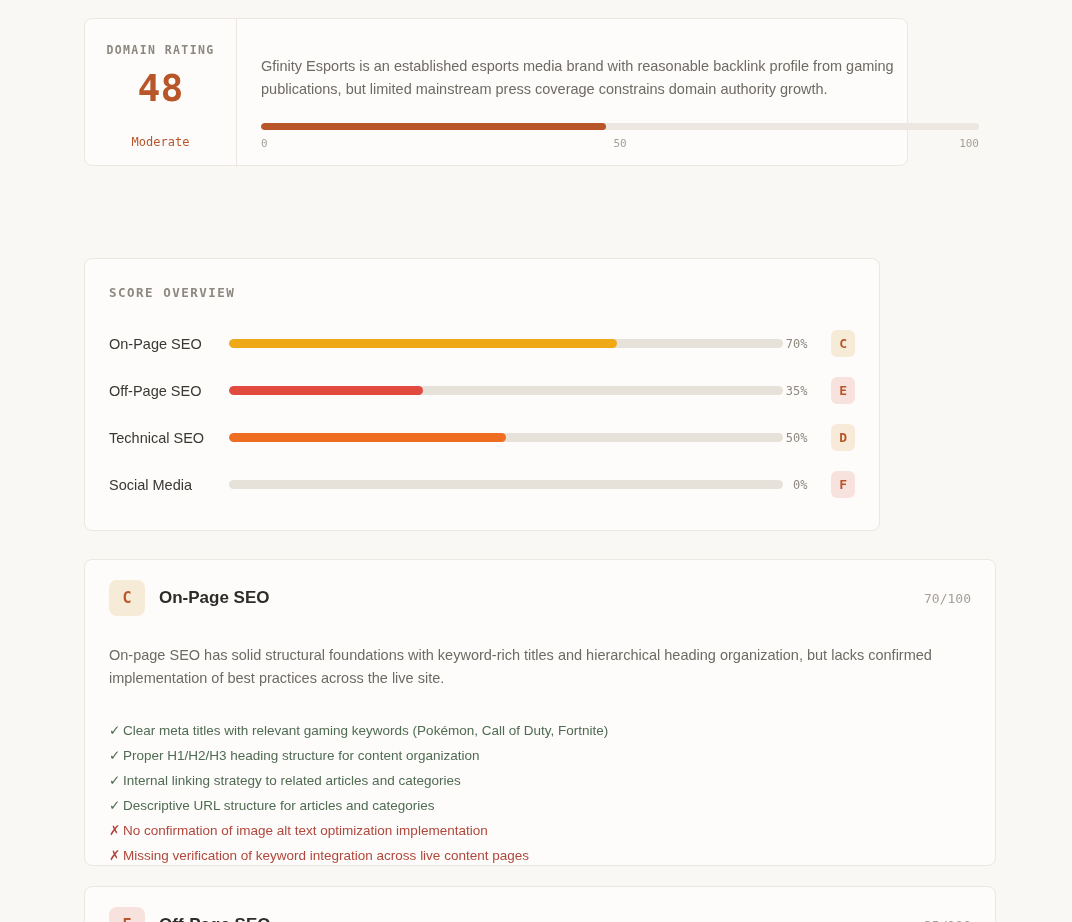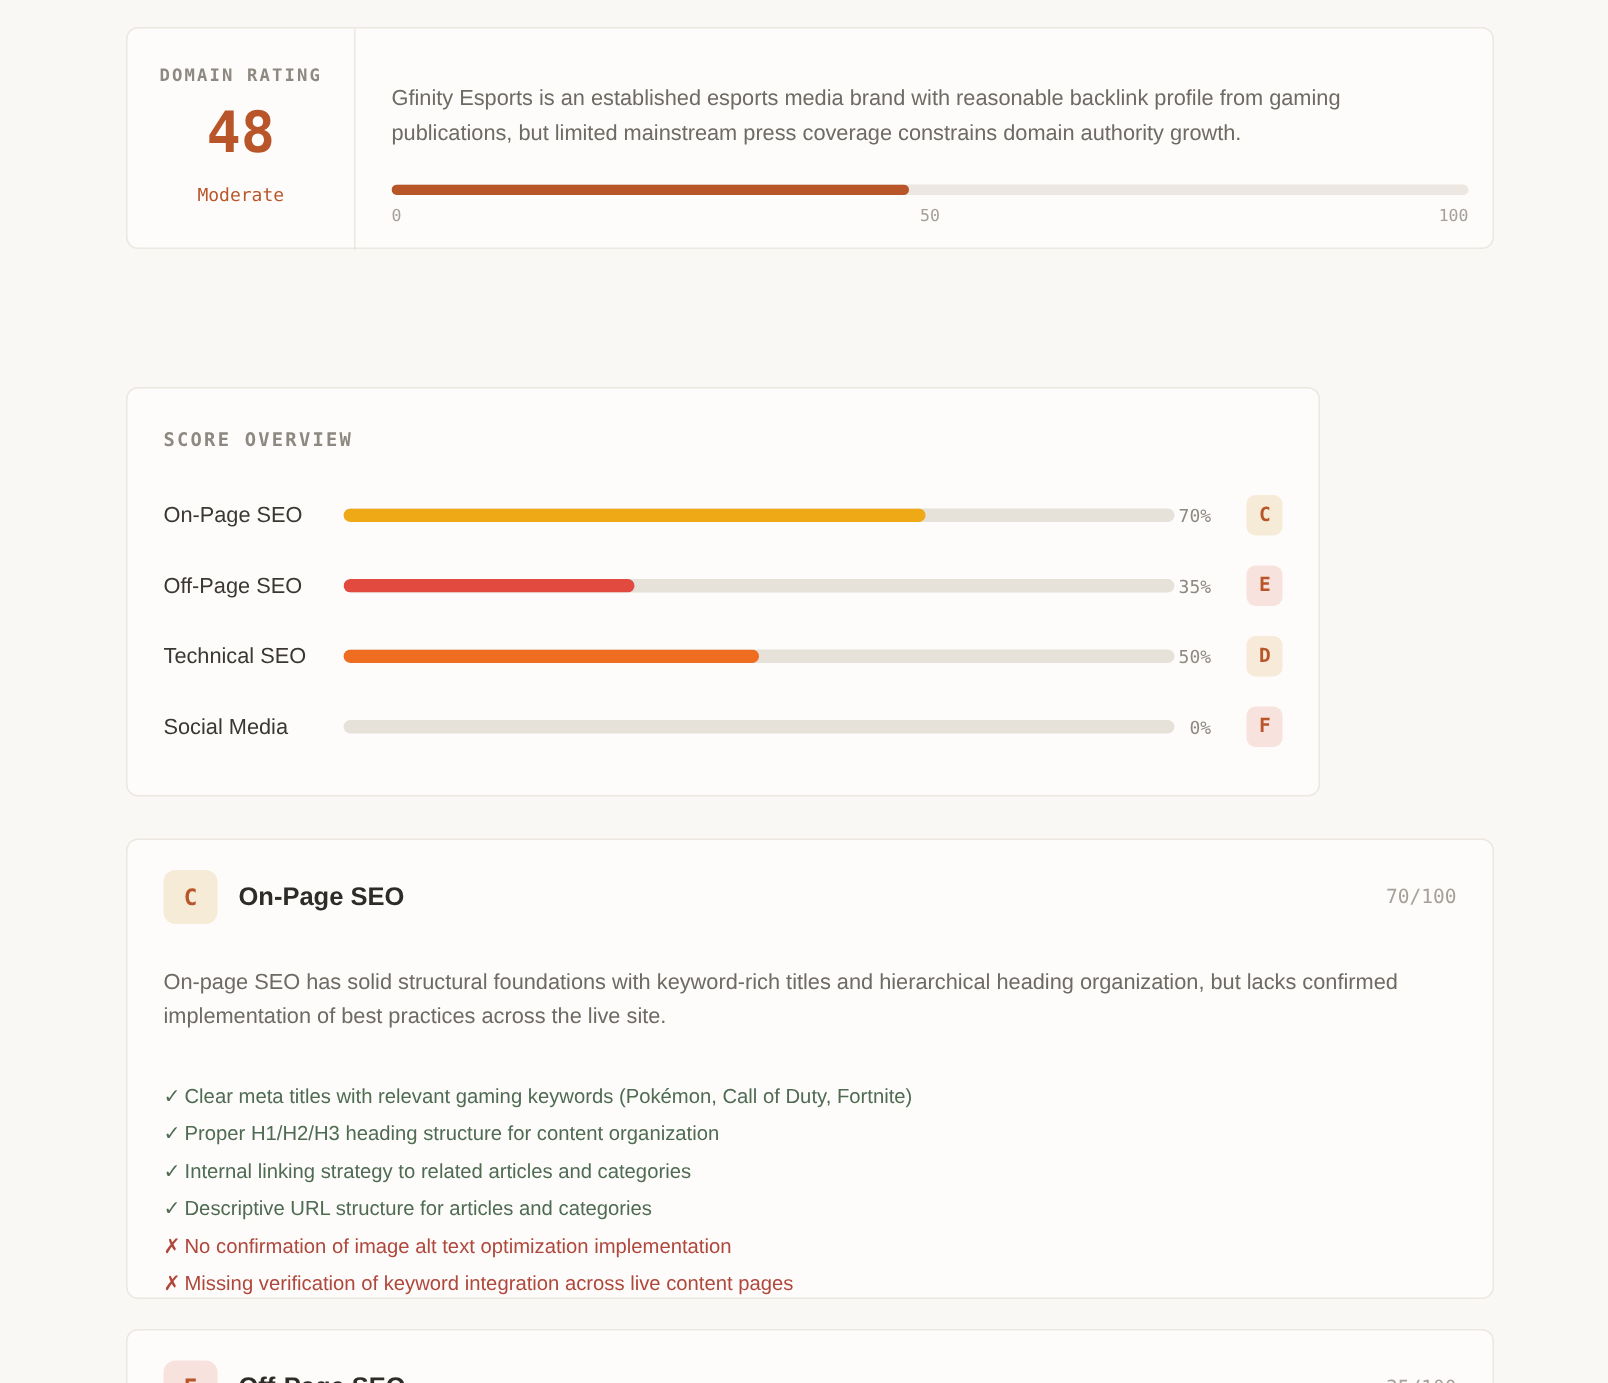--- a/index.html
+++ b/index.html
@@ -14,21 +14,21 @@
     width: 1072px;
     height: 922px;
     position: relative;
     padding: 0;
   }
 
   
   .dr-card {
     position: absolute;
     left: 84px; top: 18px;
-    width: 912px; height: 148px;
+    width: 824px; height: 148px;
     background: #fdfcfa;
     border: 1px solid #ece7e0;
     border-radius: 8px;
     text-decoration: underline;
   }
   .dr-left {
     position: absolute;
     left: 0; top: 0;
     width: 152px; height: 148px;
     padding-top: 24px;
@@ -44,21 +44,21 @@
   }
   .dr-value {
     margin-top: 12px;
     font-family: "DejaVu Sans Mono", monospace;
     font-size: 38px;
     font-weight: 700;
     color: #b8562a;
     line-height: 1;
   }
   .dr-status {
-    margin-top: 16px;
+    margin-top: 28px;
     font-family: "DejaVu Sans Mono", monospace;
     font-size: 12px;
     color: #b8562a;
   }
   .dr-right {
     position: absolute;
     left: 176px; top: 36px;
     width: 718px;
   }
   .dr-desc {

